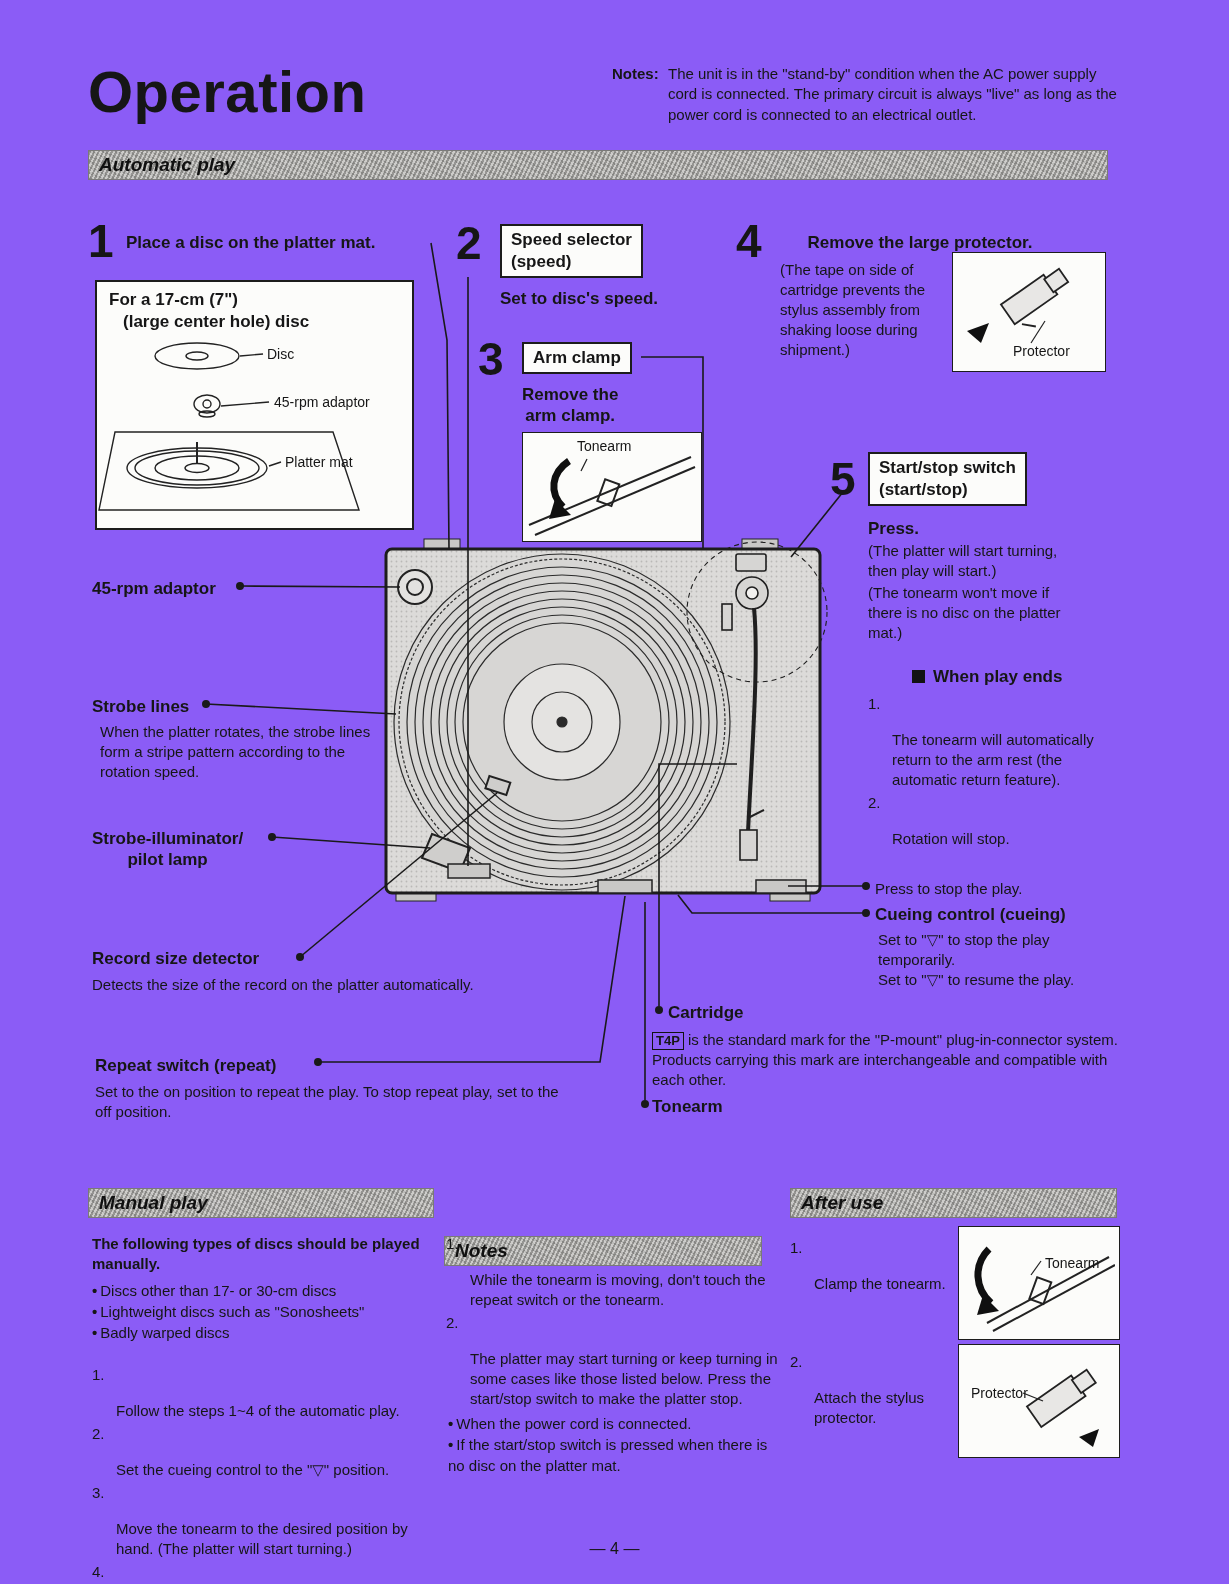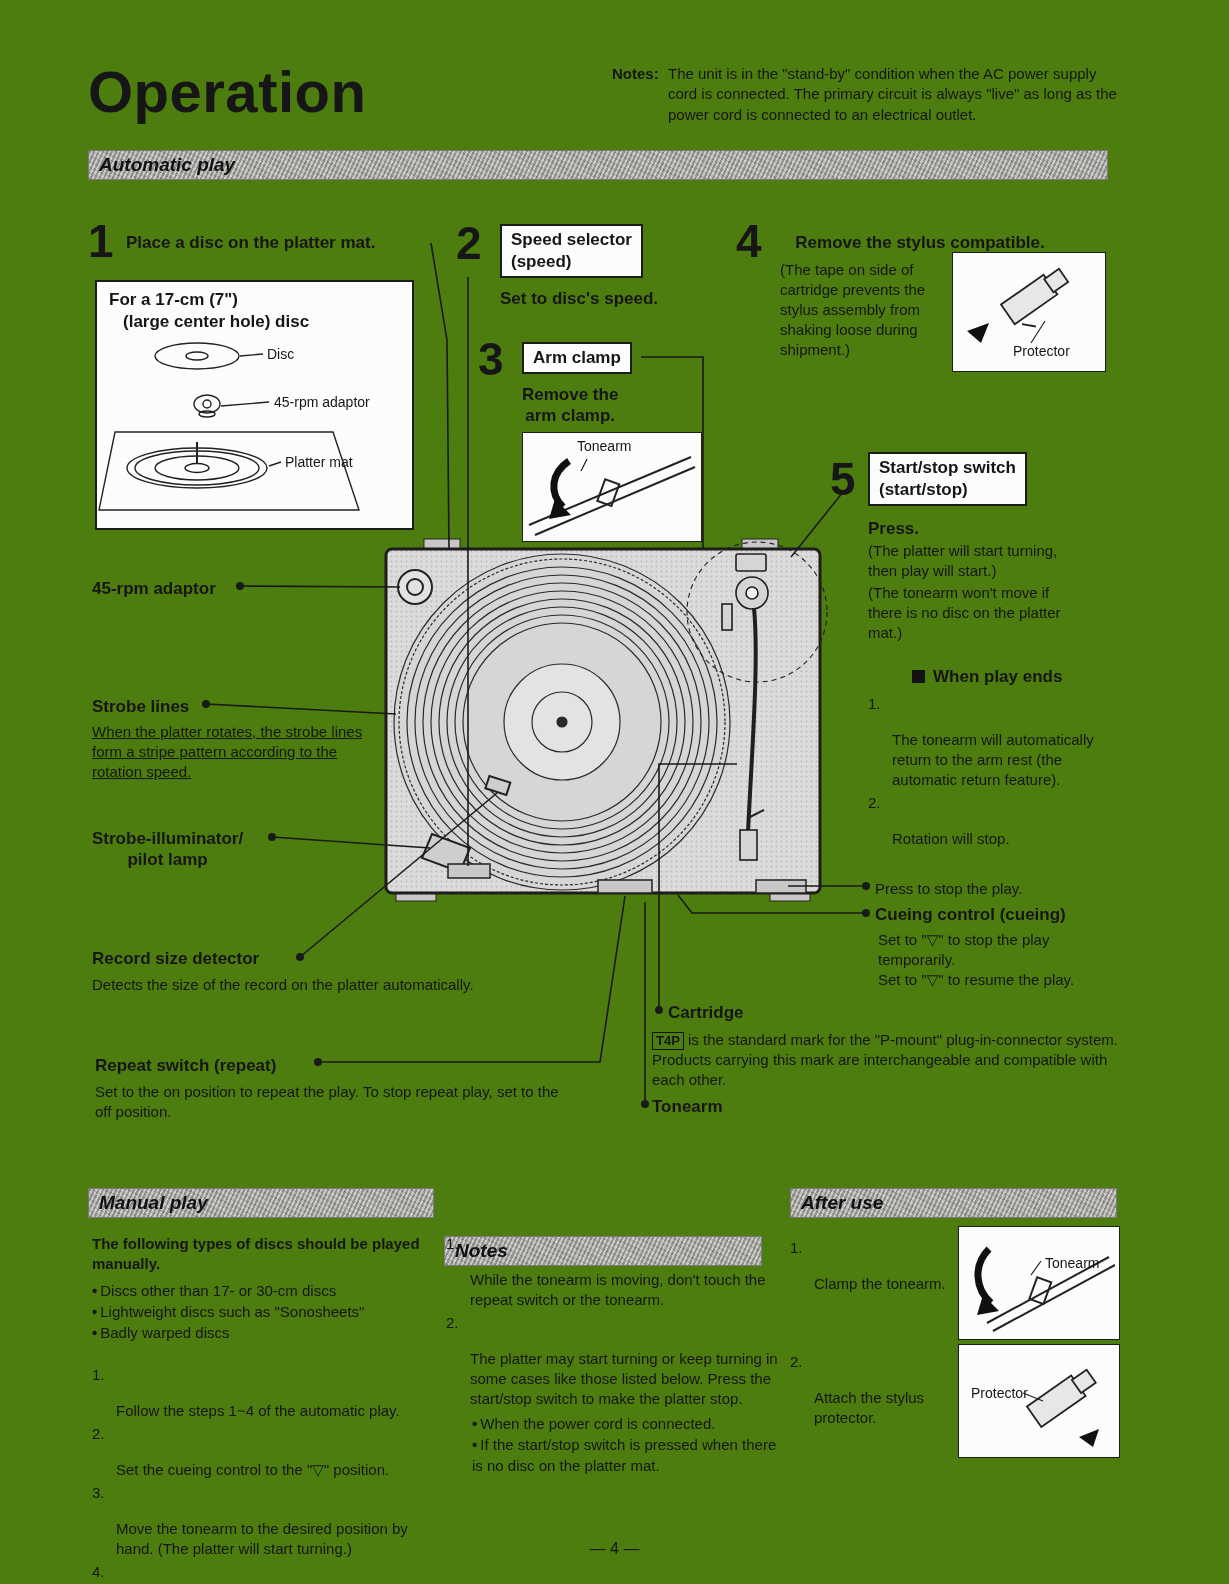--- a/index.html
+++ b/index.html
@@ -1,16 +1,16 @@
 <!DOCTYPE html>
 <html><head>
 <meta charset="utf-8">
 <style>
   html,body{margin:0;padding:0;background:#e9e9e7;}
-  .page{position:relative;width:1229px;height:1584px;background:#4d7c0f;
+  .page{position:relative;width:1229px;height:1584px;background:#8b5cf6;
         font-family:"Liberation Sans",sans-serif;color:#161616;overflow:hidden;}
   .abs{position:absolute;}
   .b{font-weight:bold;}
   .pre{white-space:pre-line;}
   .title{font-size:58px;font-weight:bold;letter-spacing:.5px;}
   .step-num{font-size:46px;font-weight:bold;line-height:1;}
   .boxed{border:2.5px solid #1c1c1c;padding:3px 9px;font-weight:bold;font-size:17px;
          line-height:1.3;background:#fcfcfa;display:inline-block;}
   .lbl{font-size:17px;font-weight:bold;line-height:1.25;text-align:center;}
   .txt{font-size:15px;line-height:1.34;}
@@ -189,21 +189,21 @@
         <rect x="78" y="48" width="15" height="23" transform="rotate(20 85 59)"></rect>
         <line x1="64" y1="26" x2="58" y2="38" stroke-width="1.2"></line>
       </g>
       <path d="M46,28 C28,40 26,60 40,74" stroke="#101010" stroke-width="7" fill="none"></path>
       <polygon points="32,66 48,82 26,86" fill="#101010"></polygon>
     </svg>
     <span class="diag-label" style="left:54px;top:5px;">Tonearm</span>
   </div>
 
   <div class="abs step-num" style="left:736px;top:218px;">4</div>
-  <div class="abs lbl" style="left:780px;top:232px;width:280px;">Remove the stylus compatible.</div>
+  <div class="abs lbl" style="left:780px;top:232px;width:280px;">Remove the large protector.</div>
   <div class="abs txt" style="left:780px;top:260px;width:168px;">(The tape on side of cartridge prevents the stylus assembly from shaking loose during shipment.)</div>
 
   <div class="diagbox" style="left:952px;top:252px;width:152px;height:118px;border-width:1.6px;">
     <svg width="148" height="114">
       <g transform="rotate(-35 80 45)" stroke="#222" stroke-width="1.8" fill="#e8e7e5">
         <rect x="50" y="32" width="52" height="24"></rect>
         <rect x="100" y="36" width="18" height="16"></rect>
         <line x1="56" y1="60" x2="66" y2="70"></line>
       </g>
       <polygon points="14,78 36,70 28,90" fill="#101010"></polygon>
@@ -232,21 +232,21 @@
     </div>
     <div class="li">
       <span class="n">2.</span>
       <span class="t">Rotation will stop.</span>
     </div>
   </div>
 
   <div class="abs lbl" style="left:92px;top:578px;">45-rpm adaptor</div>
 
   <div class="abs lbl" style="left:92px;top:696px;">Strobe lines</div>
-  <div class="abs txt" style="left:92px;top:722px;width:282px;text-decoration:underline;">When the platter rotates, the strobe lines form a stripe pattern according to the rotation speed.</div>
+  <div class="abs txt" style="left:100px;top:722px;width:282px;">When the platter rotates, the strobe lines form a stripe pattern according to the rotation speed.</div>
 
   <div class="abs lbl pre" style="left:92px;top:828px;">Strobe-illuminator/
 pilot lamp</div>
 
   <div class="abs lbl" style="left:92px;top:948px;">Record size detector</div>
   <div class="abs txt" style="left:92px;top:975px;width:450px;">Detects the size of the record on the platter automatically.</div>
 
   <div class="abs lbl" style="left:95px;top:1055px;">Repeat switch (repeat)</div>
   <div class="abs txt" style="left:95px;top:1082px;width:470px;">Set to the on position to repeat the play. To stop repeat play, set to the off position.</div>
 
@@ -305,21 +305,21 @@
 
   <div class="abs" style="left:446px;top:1234px;width:338px;">
     <div class="li">
       <span class="n">1.</span>
       <span class="t">While the tonearm is moving, don't touch the repeat switch or the tonearm.</span>
     </div>
     <div class="li">
       <span class="n">2.</span>
       <span class="t">The platter may start turning or keep turning in some cases like those listed below. Press the start/stop switch to make the platter stop.</span>
     </div>
-    <div style="margin-left:26px;margin-top:4px;">
+    <div style="margin-left:2px;margin-top:4px;">
       <div class="bullet">When the power cord is connected.</div>
       <div class="bullet">If the start/stop switch is pressed when there is no disc on the platter mat.</div>
     </div>
   </div>
 
   <div class="abs li" style="left:790px;top:1238px;width:168px;">
     <span class="n">1.</span>
     <span class="t">Clamp the tonearm.</span>
   </div>
   <div class="abs li" style="left:790px;top:1352px;width:165px;">

